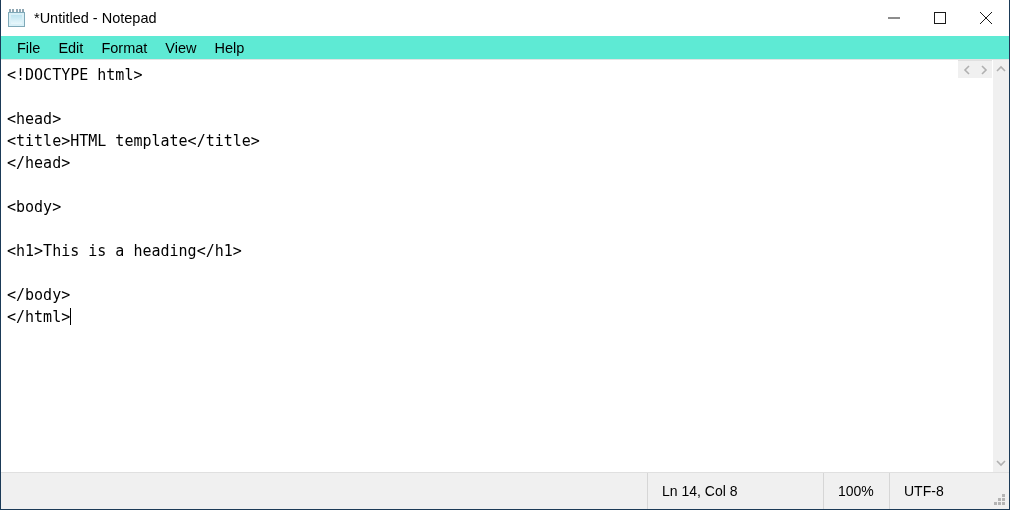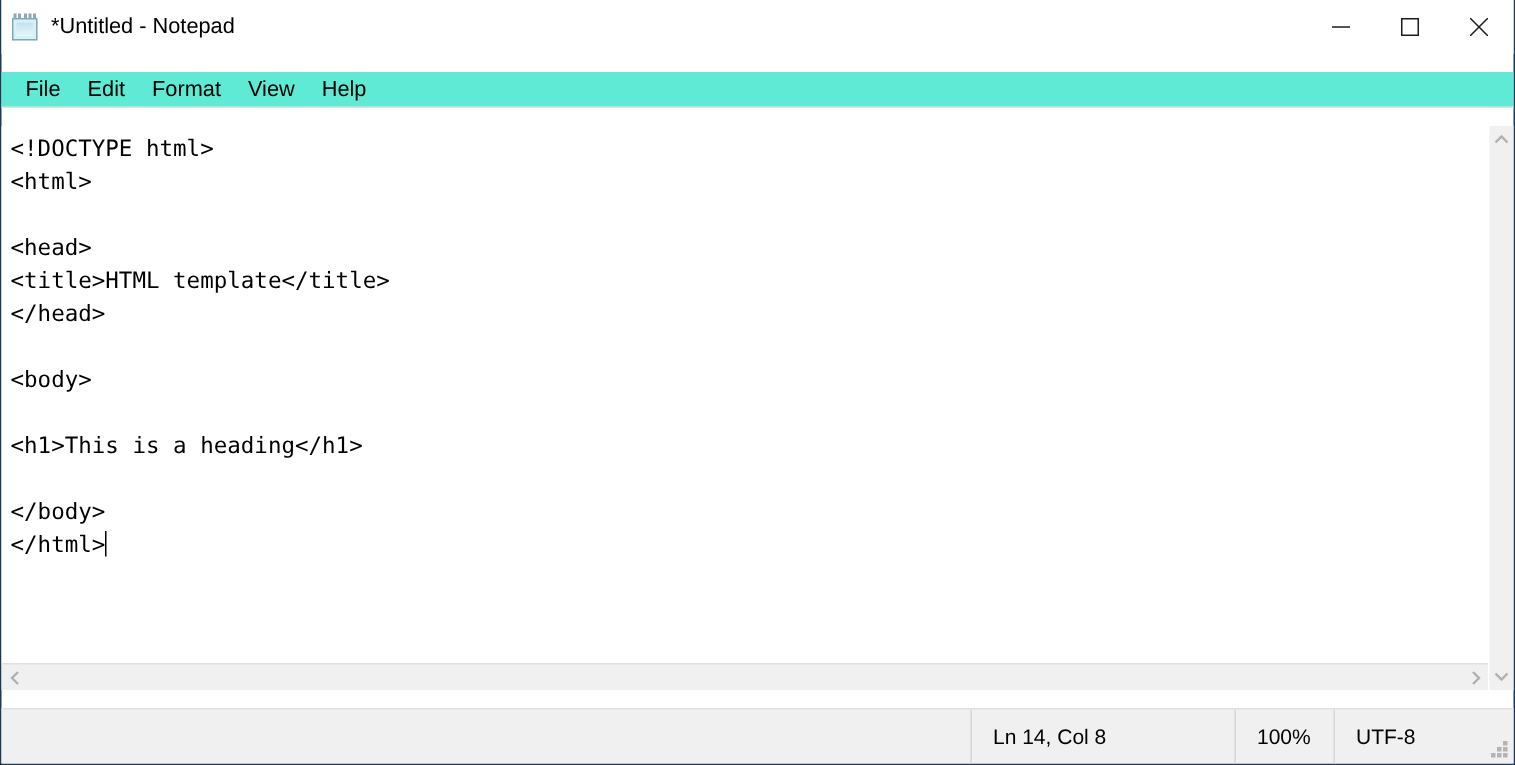--- a/index.html
+++ b/index.html
@@ -19,21 +19,20 @@
     left: 0;
     top: 0;
     width: 1010px;
     height: 510px;
     box-sizing: border-box;
     border: 1px solid #1b3a57;
     border-top: none;
     background: #ffffff;
     display: flex;
     flex-direction: column;
-    gap: 12px;
   }
 
   
   #titlebar {
     height: 36px;
     min-height: 36px;
     background: #ffffff;
     display: flex;
     align-items: center;
     position: relative;
@@ -123,21 +122,21 @@
   
   #editwrap {
     flex: 1;
     display: flex;
     position: relative;
     min-height: 0;
   }
   #editcol {
     flex: 1;
     display: flex;
-    flex-direction: column;
+    flex-direction: row;
     min-width: 0;
   }
   #textarea {
     flex: 1;
     background: #ffffff;
     overflow: hidden;
     position: relative;
     padding-left: 6px;
     padding-top: 4px;
     box-sizing: border-box;
@@ -273,21 +272,20 @@
     <div class="menu-item">Format</div>
     <div class="menu-item">View</div>
     <div class="menu-item">Help</div>
   </div>
 
   <div id="editwrap">
     <div id="editcol">
 
       <div id="textarea">
         <div class="codeline">&lt;!DOCTYPE html&gt;</div>
-        <div class="codeline">&lt;html&gt;</div>
         <div class="codeline"></div>
         <div class="codeline">&lt;head&gt;</div>
         <div class="codeline">&lt;title&gt;HTML template&lt;/title&gt;</div>
         <div class="codeline">&lt;/head&gt;</div>
         <div class="codeline"></div>
         <div class="codeline">&lt;body&gt;</div>
         <div class="codeline"></div>
         <div class="codeline">&lt;h1&gt;This is a heading&lt;/h1&gt;</div>
         <div class="codeline"></div>
         <div class="codeline">&lt;/body&gt;</div>

